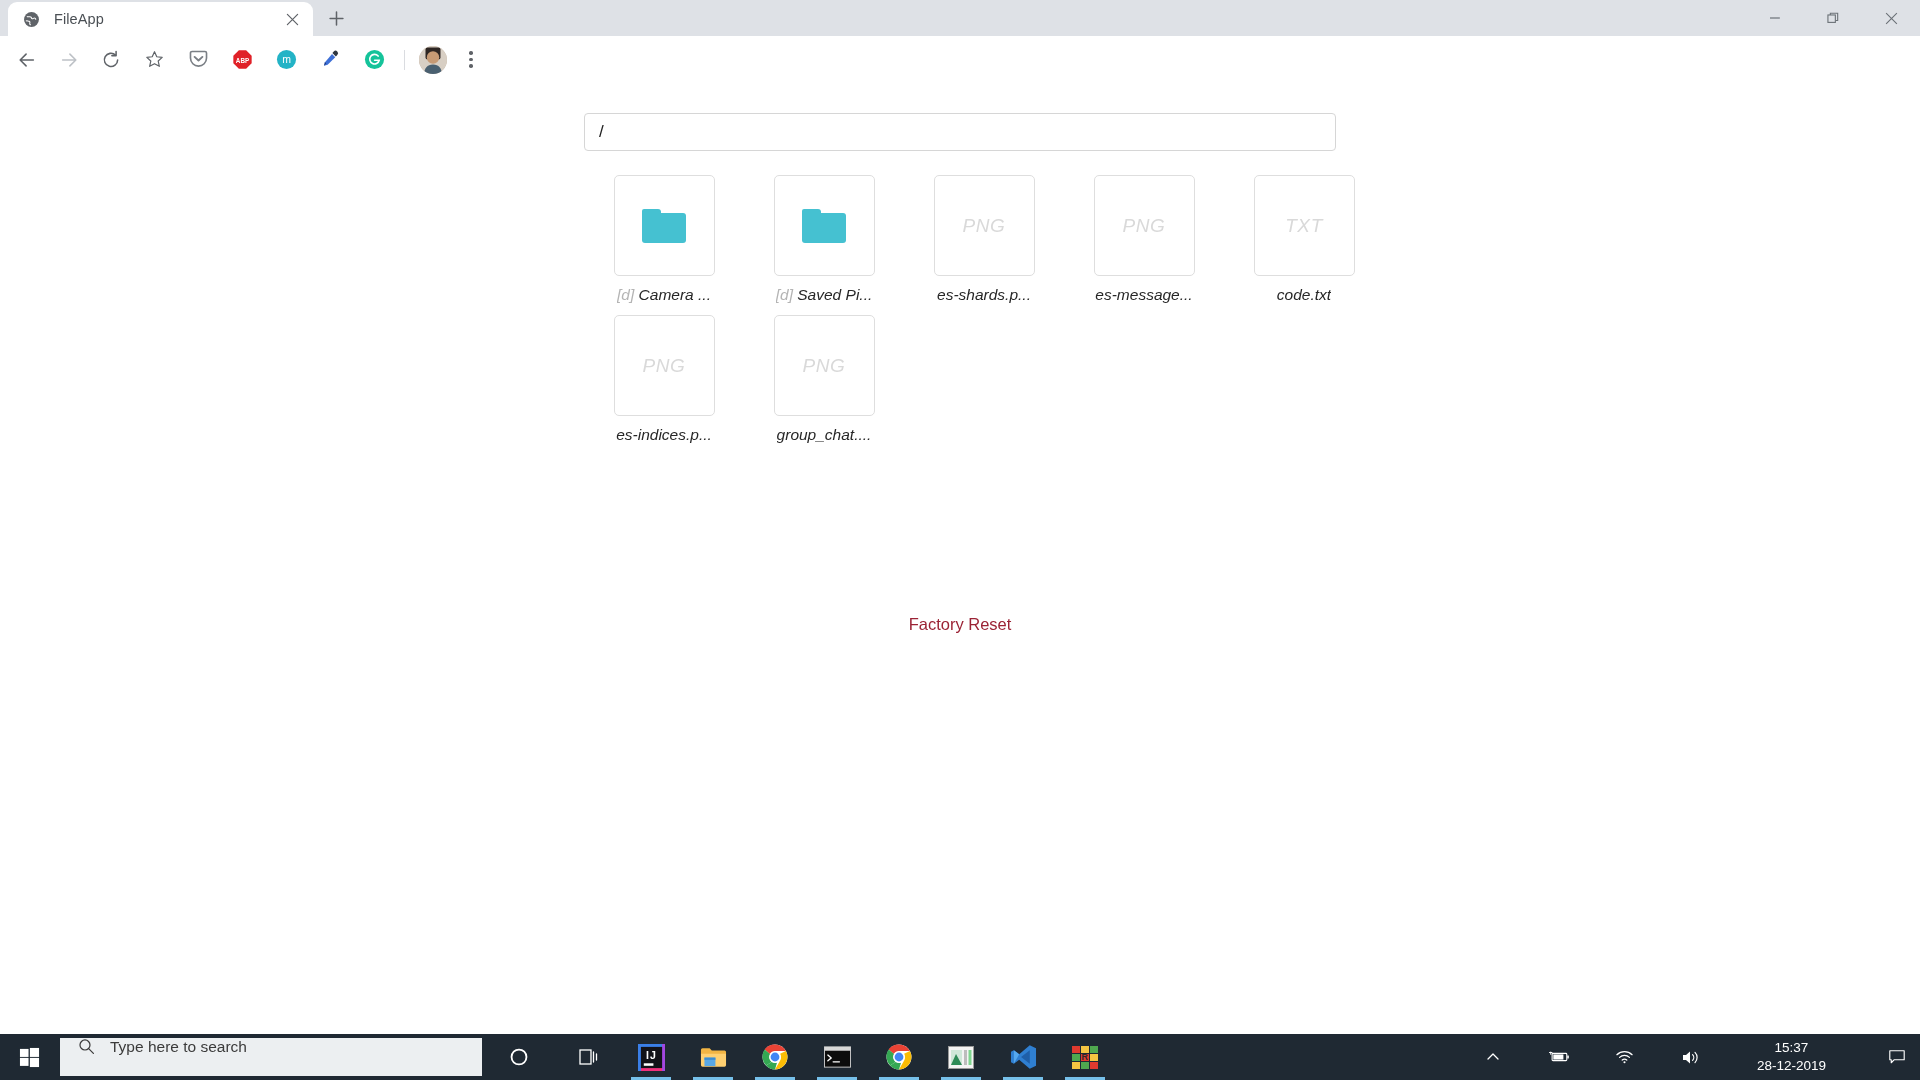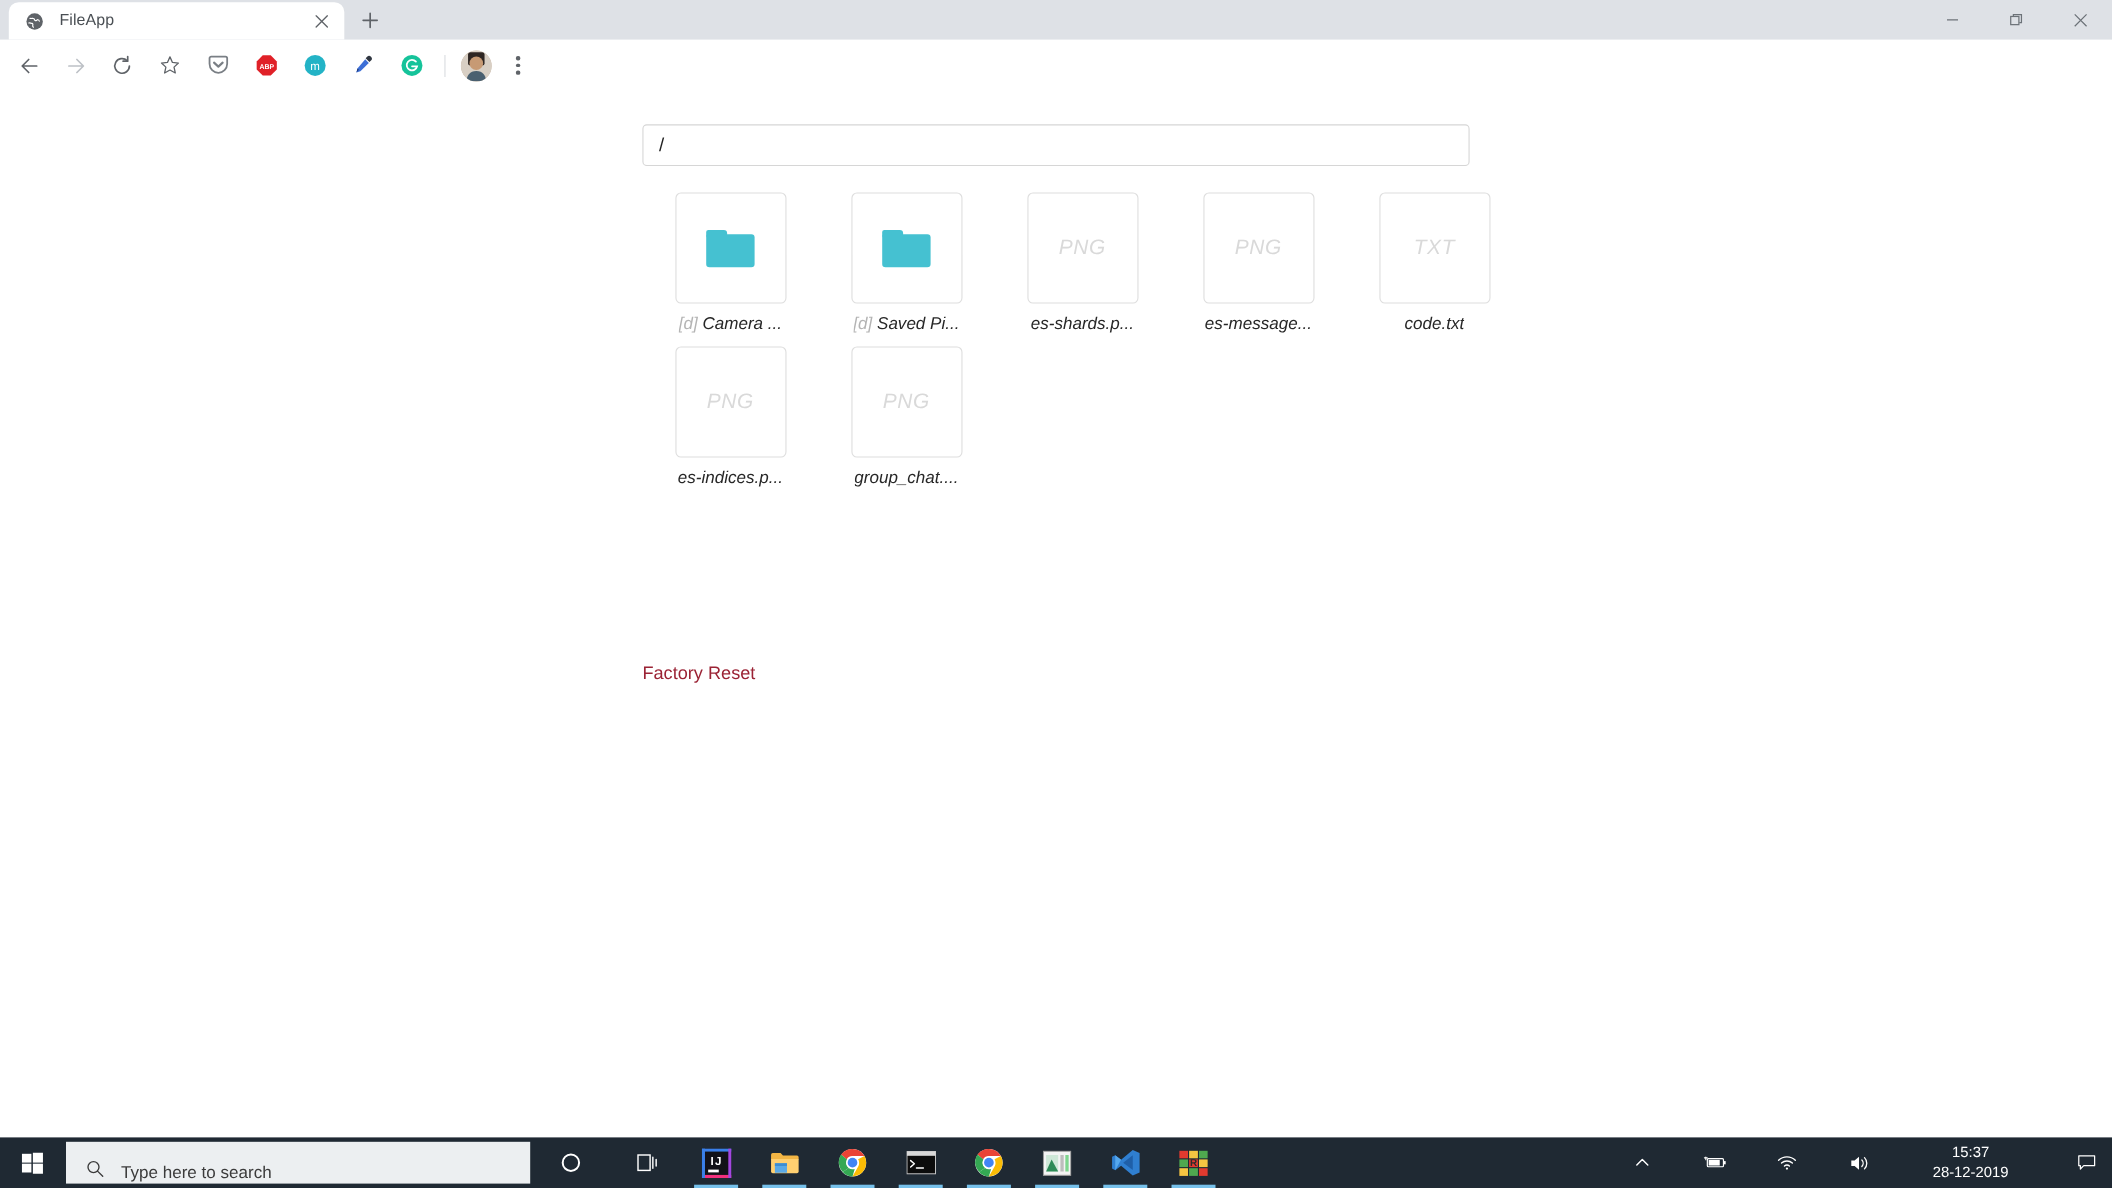--- a/index.html
+++ b/index.html
@@ -227,22 +227,22 @@
     max-width: 115px;
     white-space: nowrap;
     overflow: hidden;
     text-overflow: ellipsis;
     text-align: center;
   }
   .file-label .dir-tag { color: #b4b4b4; }
 
   #factory-reset-wrap {
     width: 752px;
-    margin: 4px auto;
-    text-align: left;
+    margin: 16px auto;
+    text-align: center;
     padding-top: 144px;
   }
   #factory-reset {
     font-size: 16.5px;
     color: #9b2335;
     text-decoration: none;
     cursor: pointer;
   }
 
   
@@ -254,21 +254,21 @@
     display: flex; align-items: center;
   }
   #start-button {
     width: 58px; height: 46px;
     display: flex; align-items: center; justify-content: center;
     cursor: pointer;
   }
   #search-box {
     width: 422px; height: 38px;
     background: #eceff1;
-    display: flex; align-items: flex-end;
+    display: flex; align-items: flex-start;
     padding-left: 18px;
     cursor: text;
     margin-left: 2px;
   }
   #search-placeholder {
     margin-left: 15px;
     font-size: 15.5px;
     color: #3b3b3b;
   }
   #task-icons {

